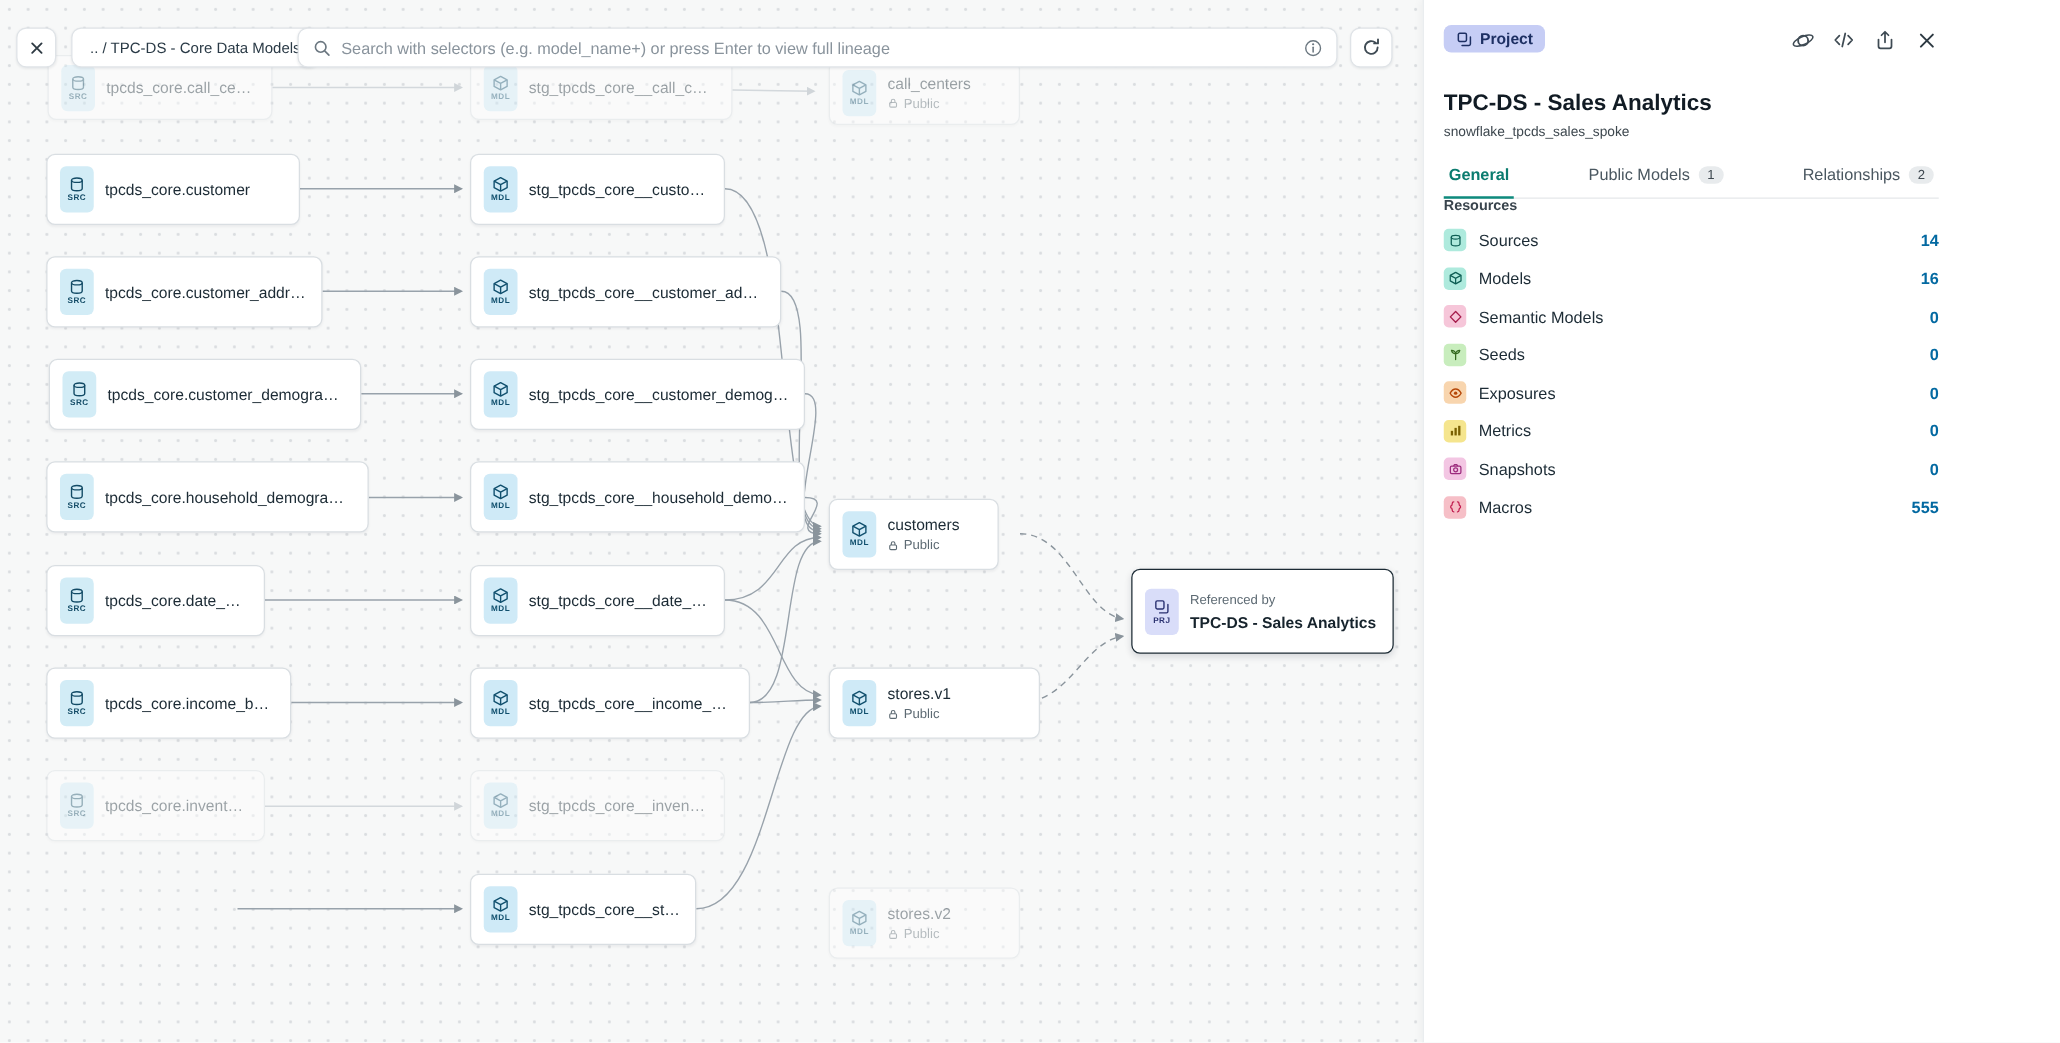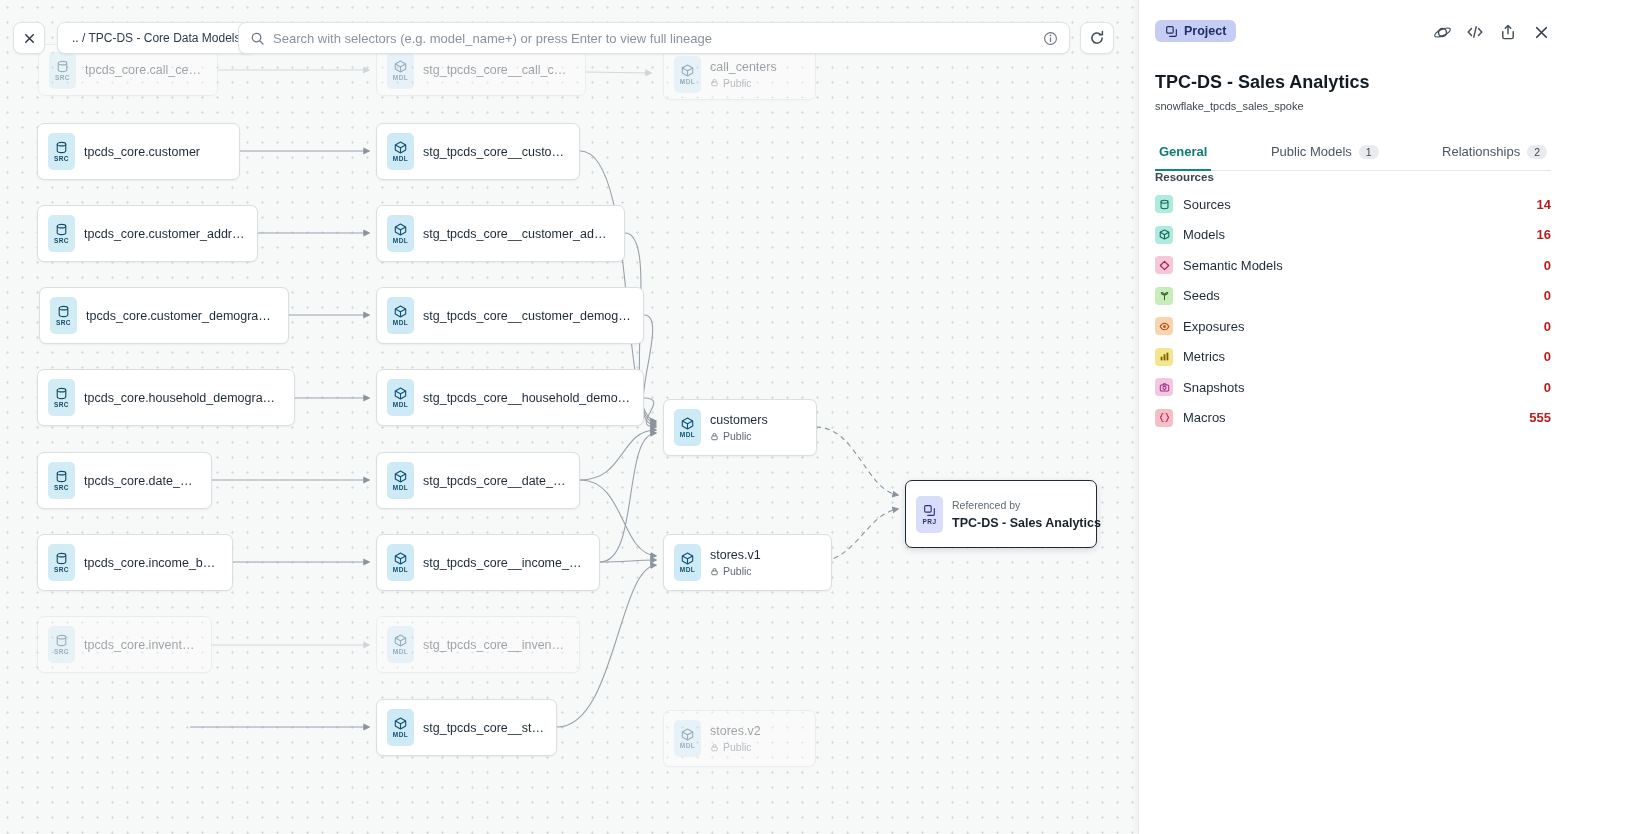--- a/index.html
+++ b/index.html
@@ -50,33 +50,33 @@
   font-size:12.5px;font-weight:bold;padding:4px 10px;border-radius:6px}
 .head-icons{display:flex;align-items:center;gap:13px}
 .head-icons button{background:none;border:none;cursor:pointer;width:20px;height:20px;padding:0;
   display:flex;align-items:center;justify-content:center}
 .panel-title{margin-top:30px;font-size:18px;font-weight:bold;color:#111b24}
 .panel-sub{margin-top:7px;font-size:11px;color:#3e484f}
 .overview-btn{margin-top:20px;width:100%;height:36px;background:#fff;border:1px solid #d5dade;
   border-radius:8px;box-shadow:0 1px 2px rgba(16,24,40,.05);display:flex;align-items:center;
   justify-content:center;gap:8px;font-family:"Liberation Sans",sans-serif;font-size:13px;
   color:#2b3740;cursor:pointer}
-.tabs{margin-top:32px;display:flex;justify-content:space-between;align-items:flex-start;
+.tabs{margin-top:20px;display:flex;justify-content:space-between;align-items:flex-start;
   border-bottom:1px solid #e5e8ea}
 .tab{display:flex;align-items:center;gap:7px;padding:0 4px 10px 4px;font-size:13px;color:#4a5760;
   cursor:pointer;border-bottom:2px solid transparent;margin-bottom:-1px}
 .tab.active{color:#0b7c6f;font-weight:bold;border-bottom-color:#0e8a7d}
 .tab-badge{background:#e8ebed;color:#3d474f;font-size:10.5px;font-weight:normal;
   padding:1px 7px;border-radius:999px}
 .tab-badge:empty{display:none}
 .res-heading{font-size:11.5px;font-weight:bold;color:#39444d}
 .res-row{height:30.5px;display:flex;align-items:center;gap:10px;cursor:pointer}
 .res-icon{width:18px;height:18px;border-radius:4px;display:flex;align-items:center;justify-content:center}
 .res-name{font-size:13px;color:#1c2b35}
-.res-count{margin-left:auto;font-size:13px;font-weight:bold;color:#b91c1c}
+.res-count{margin-left:auto;font-size:13px;font-weight:bold;color:#0369a1}
 </style>
 </head>
 <body>
 
 <div class="app">
 
   <div class="canvas">
 
     <svg class="edges" width="1138" height="834">
       <defs>
@@ -309,21 +309,21 @@
         <span class="nlabel">call_centers</span>
         <span class="pub-row">
             <svg width="9" height="9" viewBox="0 0 10 10">
               <rect x="2" y="4.4" width="6" height="4.2" rx="1" fill="none" stroke="#5d6a73" stroke-width="1"></rect>
               <path d="M3.4 4.4 V3.2 a1.6 1.6 0 0 1 3.2 0 V4.4" fill="none" stroke="#5d6a73" stroke-width="1"></path>
             </svg>
             <span>Public</span>
           </span>
       </div>
     </div>
-    <div class="node" style="left:663px;top:399px;width:154px">
+    <div class="node" style="left:663px;top:399px;width:136px">
       <div class="nicon icon-mdl">
         <svg width="13" height="13" viewBox="0 0 14 14">
             <path d="M7 1.2 L12.6 4.2 V9.8 L7 12.8 L1.4 9.8 V4.2 Z" fill="none" stroke="currentColor" stroke-width="1.2" stroke-linejoin="round"></path>
             <path d="M1.4 4.2 L7 7.2 L12.6 4.2 M7 7.2 V12.8" fill="none" stroke="currentColor" stroke-width="1.2" stroke-linejoin="round"></path>
           </svg>
         <span class="nicon-label">MDL</span>
       </div>
       <div class="pub-col">
         <span class="nlabel">customers</span>
         <span class="pub-row">
@@ -367,21 +367,21 @@
         <span class="pub-row">
             <svg width="9" height="9" viewBox="0 0 10 10">
               <rect x="2" y="4.4" width="6" height="4.2" rx="1" fill="none" stroke="#5d6a73" stroke-width="1"></rect>
               <path d="M3.4 4.4 V3.2 a1.6 1.6 0 0 1 3.2 0 V4.4" fill="none" stroke="#5d6a73" stroke-width="1"></path>
             </svg>
             <span>Public</span>
           </span>
       </div>
     </div>
 
-    <div class="node project" style="left:905px;top:480px;width:192px">
+    <div class="node project" style="left:905px;top:455px;width:210px">
       <div class="nicon icon-prj">
         <svg width="13" height="13" viewBox="0 0 14 14">
             <rect x="1.8" y="1.8" width="7" height="7" rx="1.2" fill="none" stroke="currentColor" stroke-width="1.2"></rect>
             <path d="M5 12.2 h6 a1.2 1.2 0 0 0 1.2 -1.2 v-6" fill="none" stroke="currentColor" stroke-width="1.2" stroke-linecap="round"></path>
           </svg>
         <span class="nicon-label">PRJ</span>
       </div>
       <div class="pub-col">
         <span class="prj-kicker">Referenced by</span>
         <span class="prj-name">TPC-DS - Sales Analytics</span>

